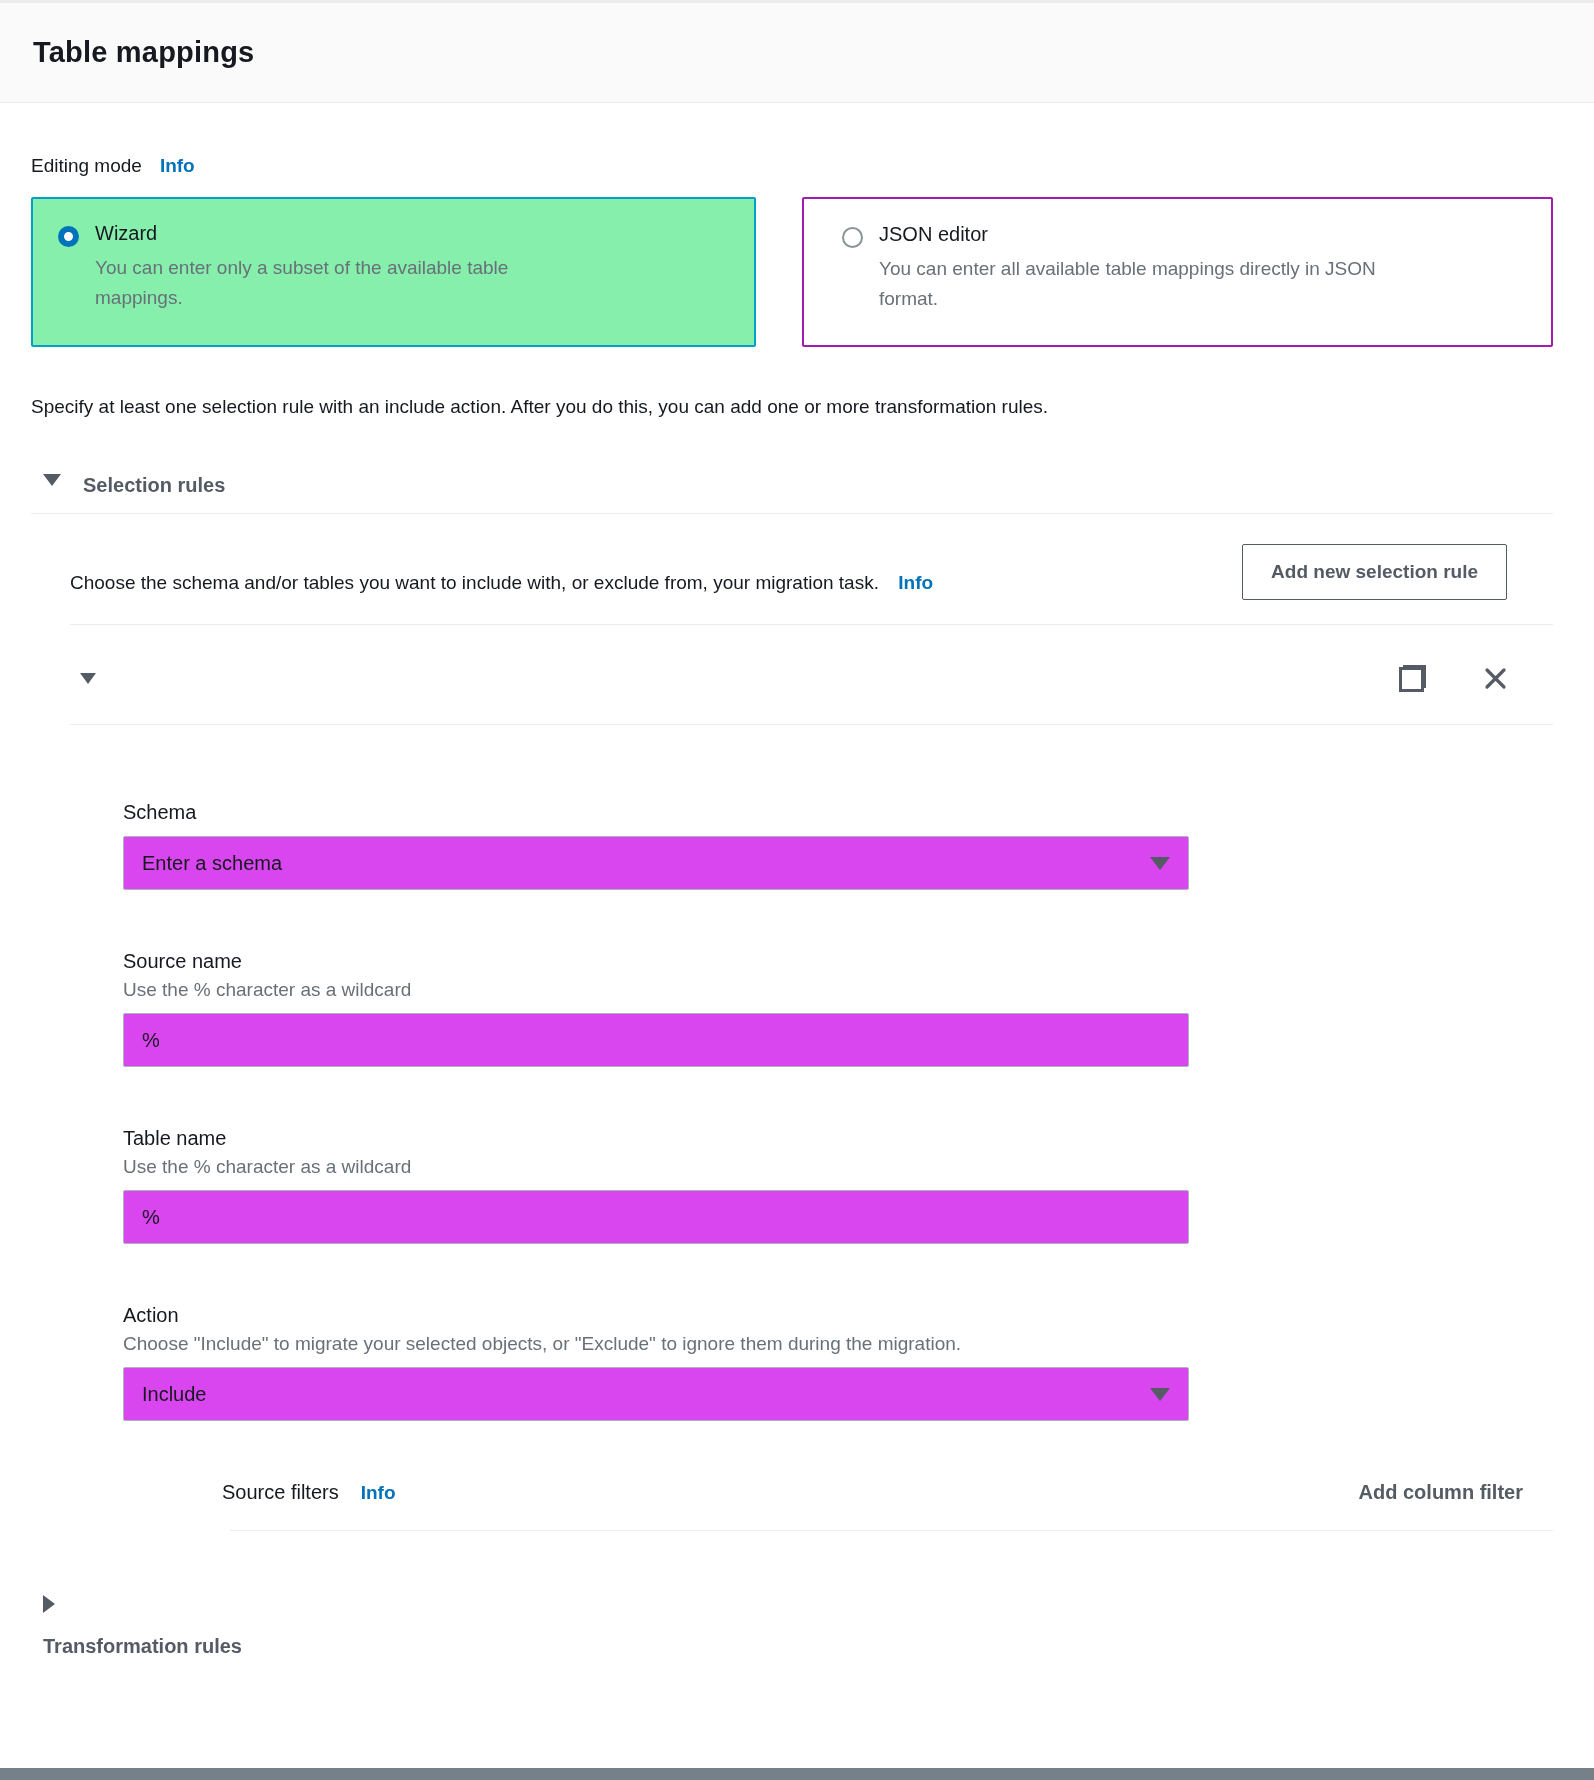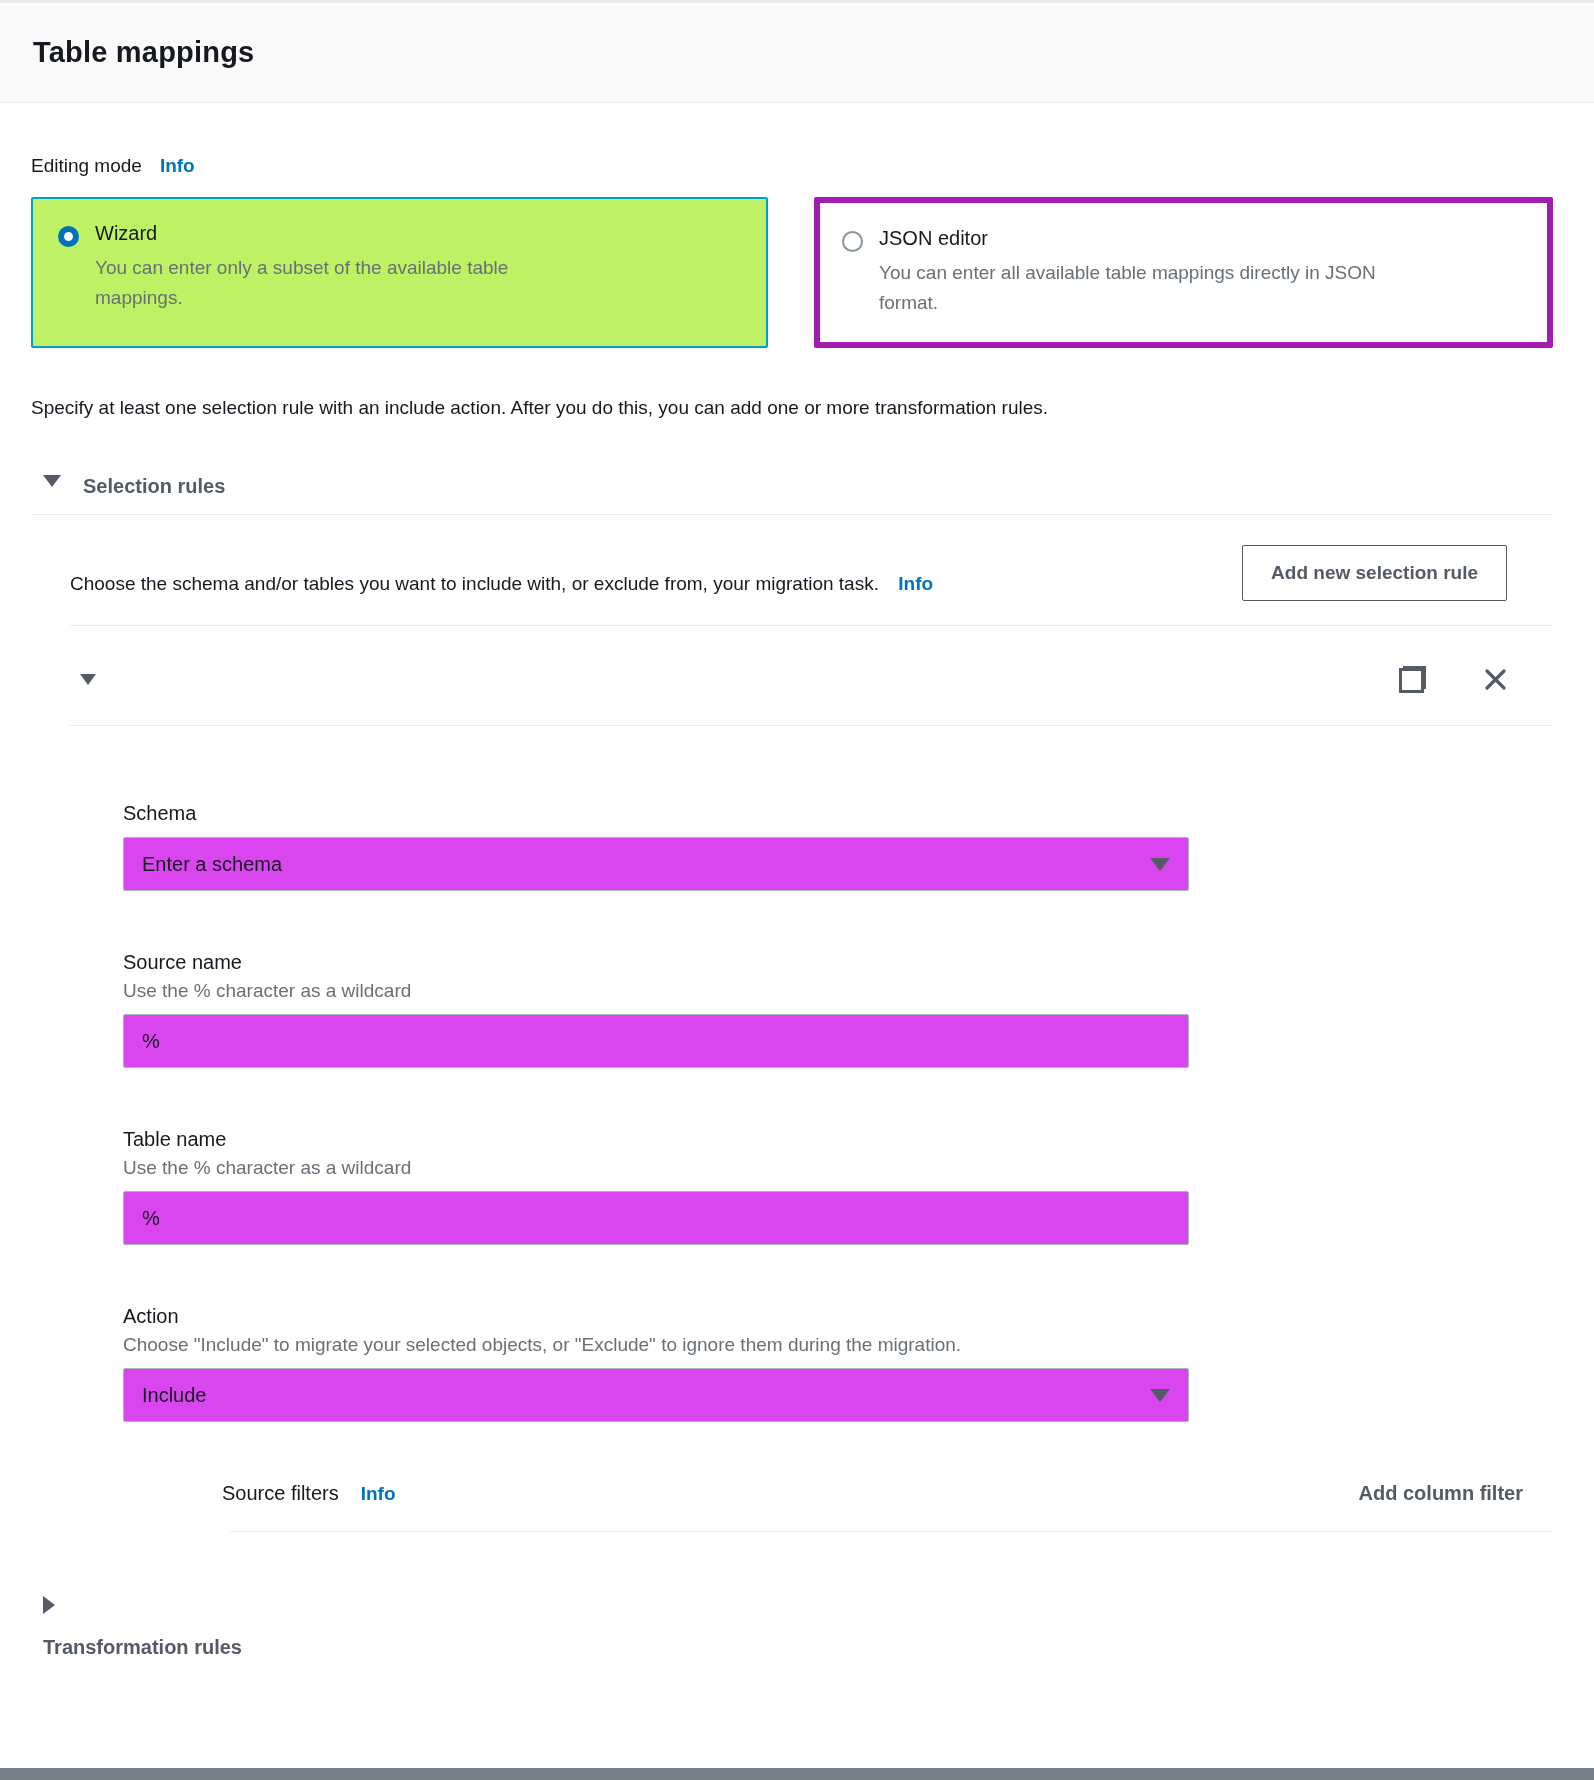--- a/index.html
+++ b/index.html
@@ -51,29 +51,29 @@
   
   .cards {
     margin-top: 20px;
     display: flex;
     gap: 46px;
   }
   .card {
     flex: 1 1 0;
     min-height: 150px;
     background: #ffffff;
-    border: 6px solid #a21caf;
+    border: 2px solid #a21caf;
     border-radius: 2px;
-    padding: 24px 22px;
+    padding: 24px 38px;
     display: flex;
     align-items: flex-start;
     cursor: pointer;
   }
   .card.selected {
-    background: #bef264;
+    background: #86efac;
     border: 2px solid #00a1c9;
     padding: 23px 25px;
   }
   .radio {
     flex: 0 0 auto;
     width: 21px; height: 21px;
     border-radius: 50%;
     border: 2px solid #879596;
     background: #fff;
     margin: 4px 16px 0 0;

